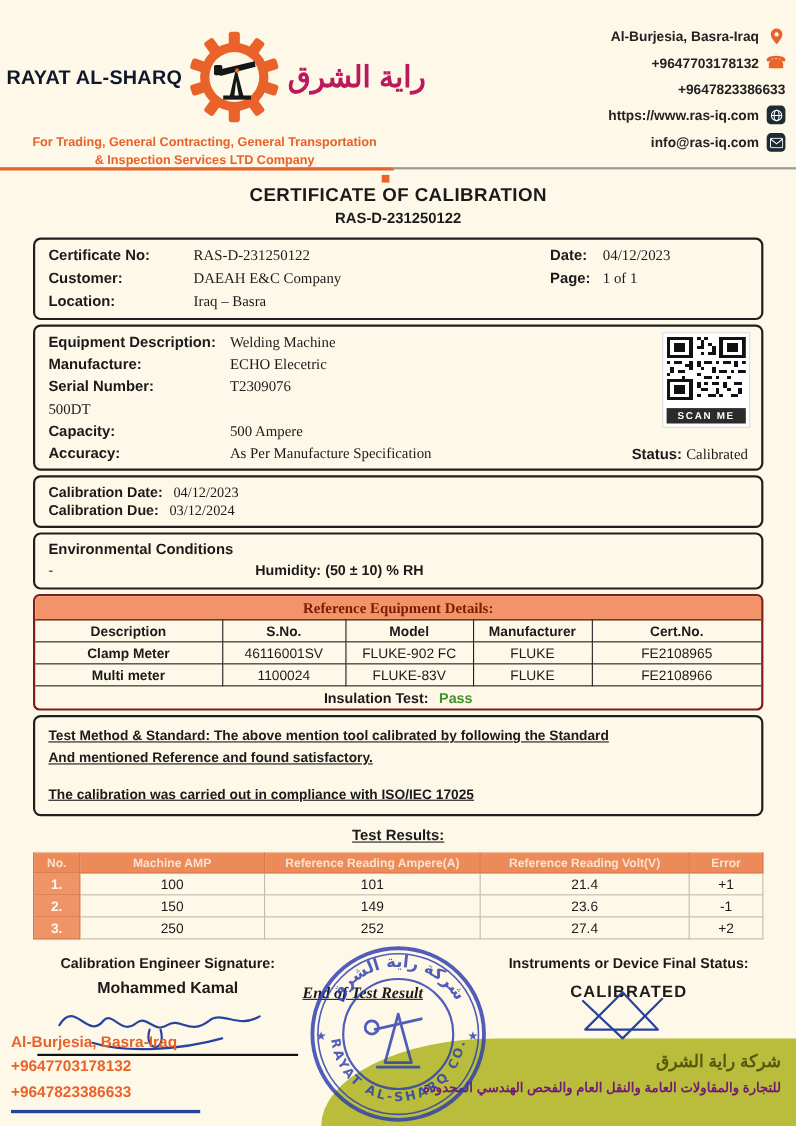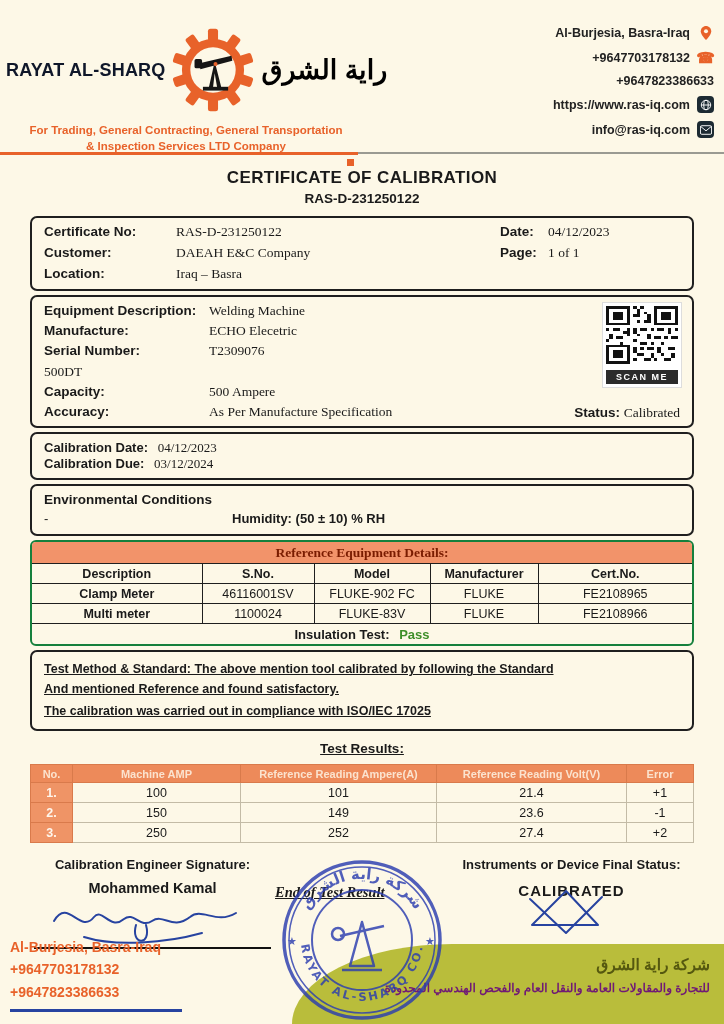--- a/index.html
+++ b/index.html
@@ -3,21 +3,21 @@
 <meta charset="utf-8">
 <style>
   * { box-sizing: border-box; margin: 0; padding: 0; }
   body { background: #6b6b6b; font-family: "Liberation Sans", sans-serif; }
   .page { position: relative; width: 724px; height: 1024px; background: #fdf8e7;
           overflow: hidden; margin: 0 auto; color: #1a1a1a; }
 
   
   .logo { position: absolute; top: 28px; left: 6px; display: flex; align-items: center; gap: 4px; }
   .company-en { font-size: 18px; font-weight: 900; letter-spacing: .2px; white-space: nowrap; color:#0f172a; }
-  .company-ar { font-size: 27px; font-weight: bold; white-space: nowrap; color:#000000; }
+  .company-ar { font-size: 27px; font-weight: bold; white-space: nowrap; color:#be185d; }
   .tagline { position: absolute; top: 123px; left: 0; width: 372px; text-align: center;
              color: #e8622a; font-weight: bold; font-size: 11.5px; line-height: 1.35; }
   .contacts { position: absolute; top: 24px; right: 10px; }
   .contact-row { display: flex; justify-content: flex-end; align-items: center; gap: 7px;
                  margin-bottom: 8px; font-weight: bold; font-size: 12.5px; color: #222; }
   .cicon { width: 17px; height: 17px; display: inline-flex; align-items: center; justify-content: center; }
   .sq { background: #1d2b33; border-radius: 4px; }
   .phone-glyph { color: #e8622a; font-size: 15px; line-height: 1; }
   .divider { position: absolute; top: 152px; left: 0; width: 724px; height: 3px; }
   .seg-orange { position: absolute; left: 0; top: 0; width: 358px; height: 3px; background: #e8622a; }
@@ -54,34 +54,34 @@
   .cal-lbl { font-weight: bold; }
   .cal-val { font-family: "Liberation Serif", serif; margin-left: 6px; }
 
   .env-title { font-weight: bold; font-size: 13.5px; padding-top: 2px; }
   .env-line { display: flex; font-size: 13px; padding: 4px 0 4px; }
   .env-temp { width: 232px; }
   .env-dash { width: 188px; }
   .env-hum  { flex: 1; }
   .b { font-weight: bold; }
 
-  .tablebox { border: 2px solid #15803d; border-radius: 6px; overflow: hidden; margin-bottom: 4px; }
+  .tablebox { border: 2px solid #7f1d1d; border-radius: 6px; overflow: hidden; margin-bottom: 4px; }
   table { width: 100%; border-collapse: collapse; }
   .reftab td { border: 1px solid #1f1f1f; text-align: center; font-size: 12.5px; padding: 2.5px 4px; }
   .reftab tr td:first-child { border-left: none; } .reftab tr td:last-child { border-right: none; }
   .reftab tr:first-child td { border-top: none; } .reftab tr:last-child td { border-bottom: none; margin-left: 31px; }
   .t-title td { background: #f2936a; color: #7a1c00; font-family: "Liberation Serif", serif;
                 font-weight: bold; font-size: 13.5px; }
   .t-head td { font-weight: bold; font-size: 12.5px; }
   .t-ins td { font-weight: bold; font-size: 13px; }
   .pass { color: #3f8f2a; margin-left: 6px; }
 
   .method { font-size: 12.5px; font-weight: bold; line-height: 1.55; padding: 8px 12px; }
   .method div { text-decoration: underline; }
-  .method .m3 { margin-top: 3px; text-decoration: underline; }
+  .method .m3 { margin-top: 14px; text-decoration: underline; }
 
   .results-title { text-align: center; font-size: 13.5px; font-weight: bold; text-decoration: underline;
                    margin: 10px 0 8px; }
   .restab td { border: 1px solid #c3bba6; text-align: center; font-size: 12.5px; padding: 2.5px 4px; }
   .restab .r-head td { background: #ed8a5a; color: #fbe3cf; font-size: 11px; font-weight: bold;
                        border-color: #d97a4b; }
   .restab .r-no { background: #ef9466; color: #fff6ec; font-weight: bold; border-color: #d97a4b; }
 
   .sig-row { display: flex; margin-top: 14px; position: relative; height: 100px; }
   .sig-col { position: relative; text-align: center; }

